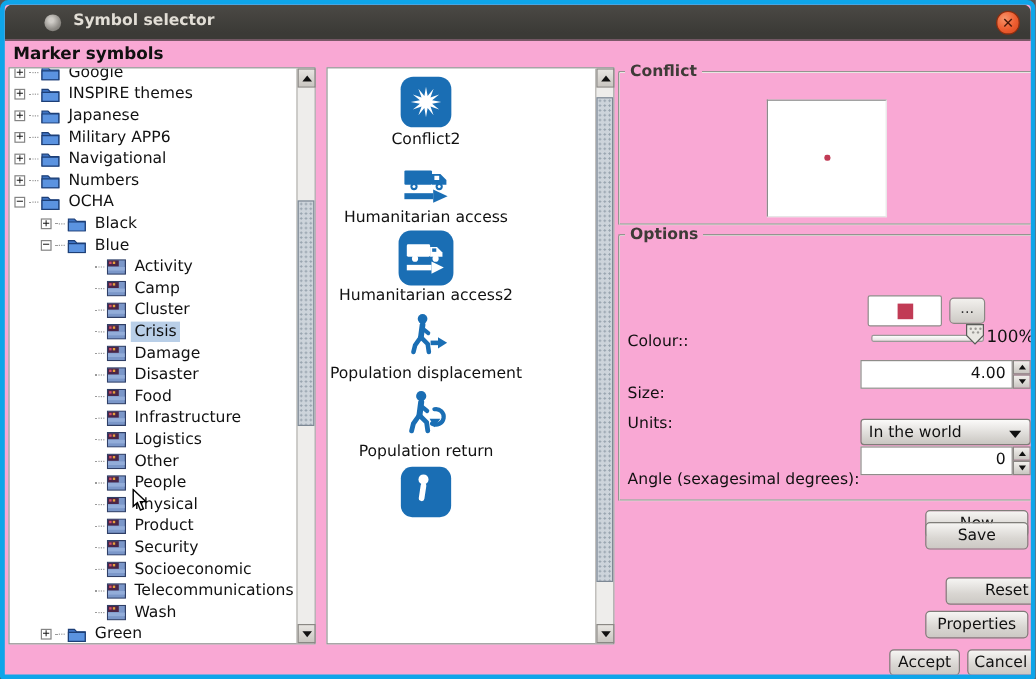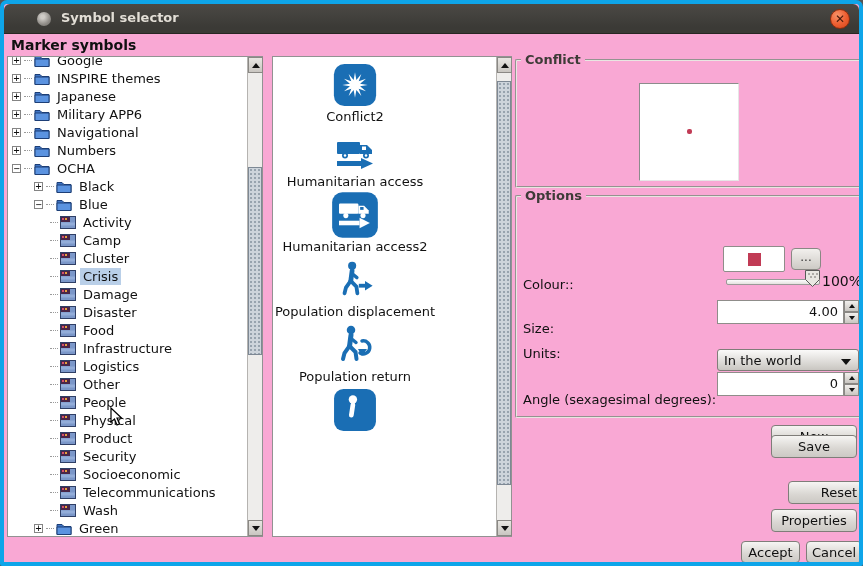--- a/index.html
+++ b/index.html
@@ -36,21 +36,21 @@
   .tri-dn { width:0; height:0; border-left:4px solid transparent; border-right:4px solid transparent; border-top:5px solid #111; }
   .sb-thumb { position:absolute; left:0; width:14px; border:1px solid #7d8894;
     background-color:#cdd4db;
     background-image:radial-gradient(#97a3ae 28%, transparent 32%);
     background-size:4px 4px; }
   #tree-thumb { top:110px; height:188px; }
   #list-thumb { top:24px; height:404px; }
   
   #tree-content { position:absolute; left:0; top:-6px; width:100%; }
   .trow { display:flex; align-items:center; height:18px; font-size:13px; color:#111; white-space:nowrap; }
-  .trow.lvl0 { padding-left:4px; } .trow.lvl1 { padding-left:26px; } .trow.lvl2 { padding-left:30px; }
+  .trow.lvl0 { padding-left:4px; } .trow.lvl1 { padding-left:26px; } .trow.lvl2 { padding-left:59px; }
   .expander { width:9px; height:9px; background:#fff; border:1px solid #848484; margin-right:3px;
     font-size:10px; line-height:7px; text-align:center; color:#111; flex:0 0 9px;
     font-family:"DejaVu Sans Mono",monospace; }
   .dots { border-top:1px dotted #9a9a9a; width:8px; margin-right:2px; flex:0 0 8px; }
   .ticon { width:16px; height:13px; margin-right:4px; flex:0 0 16px; }
   .t-label { padding:1px 3px; }
   .t-label.selected { background:#b9cfe8; }
   
   #sym-content { position:absolute; left:0; top:4px; width:164px; }
   .scell { width:164px; height:65px; display:flex; flex-direction:column; align-items:center; }

